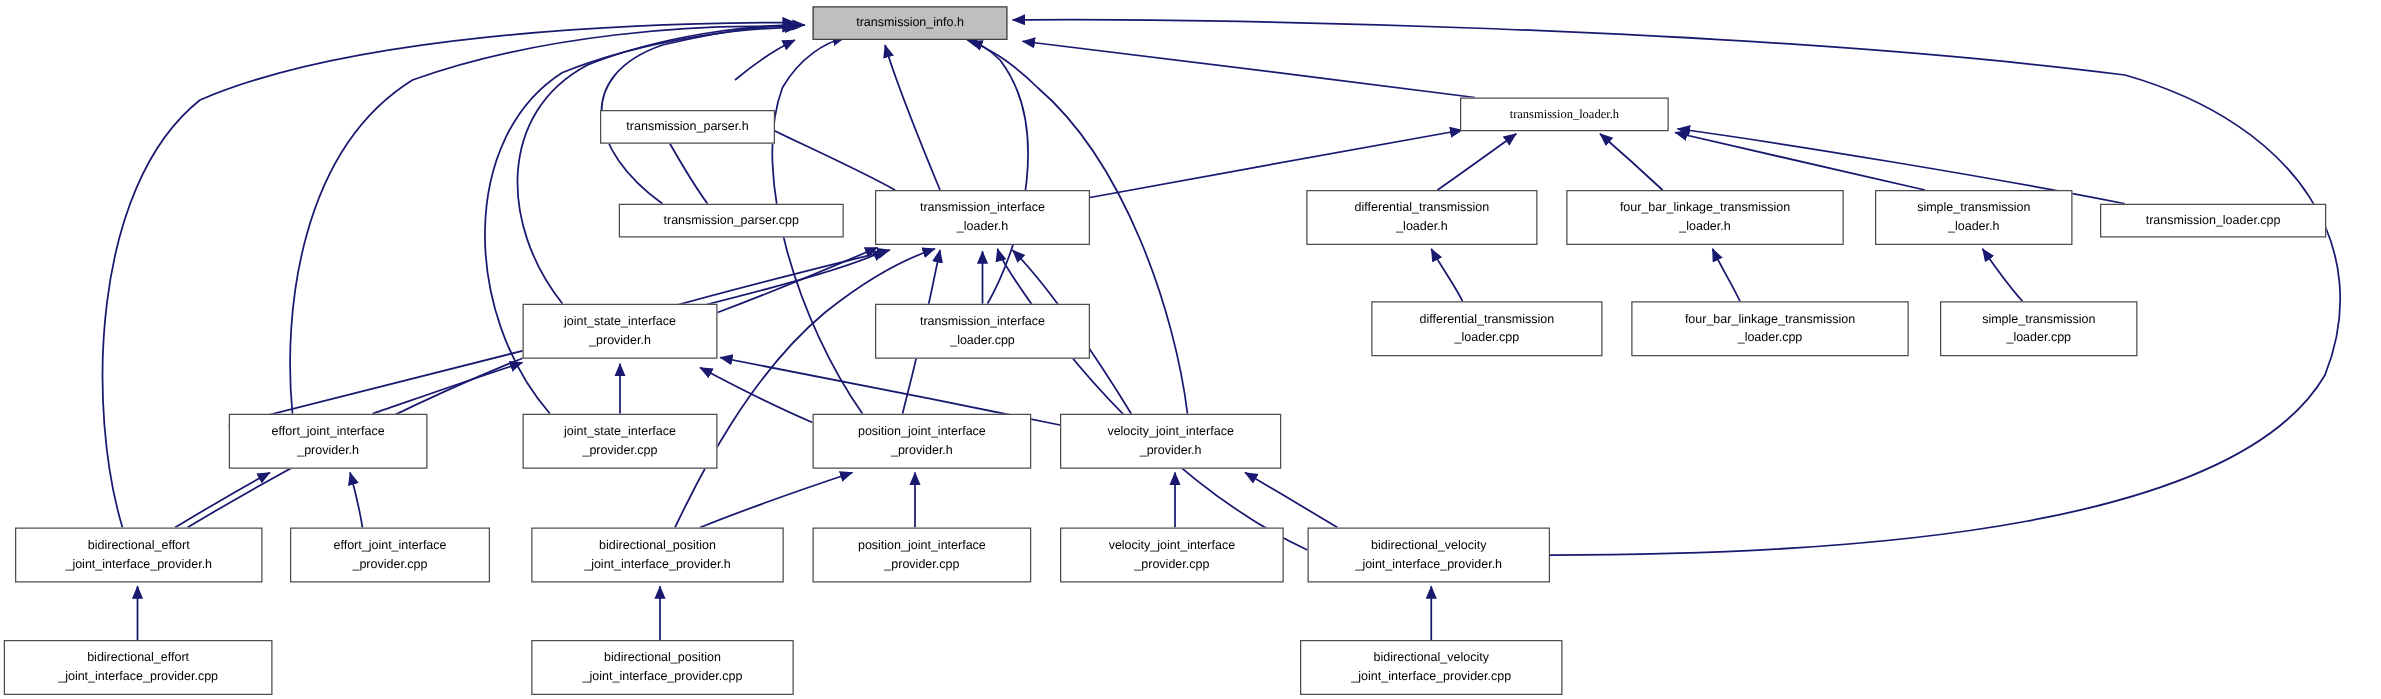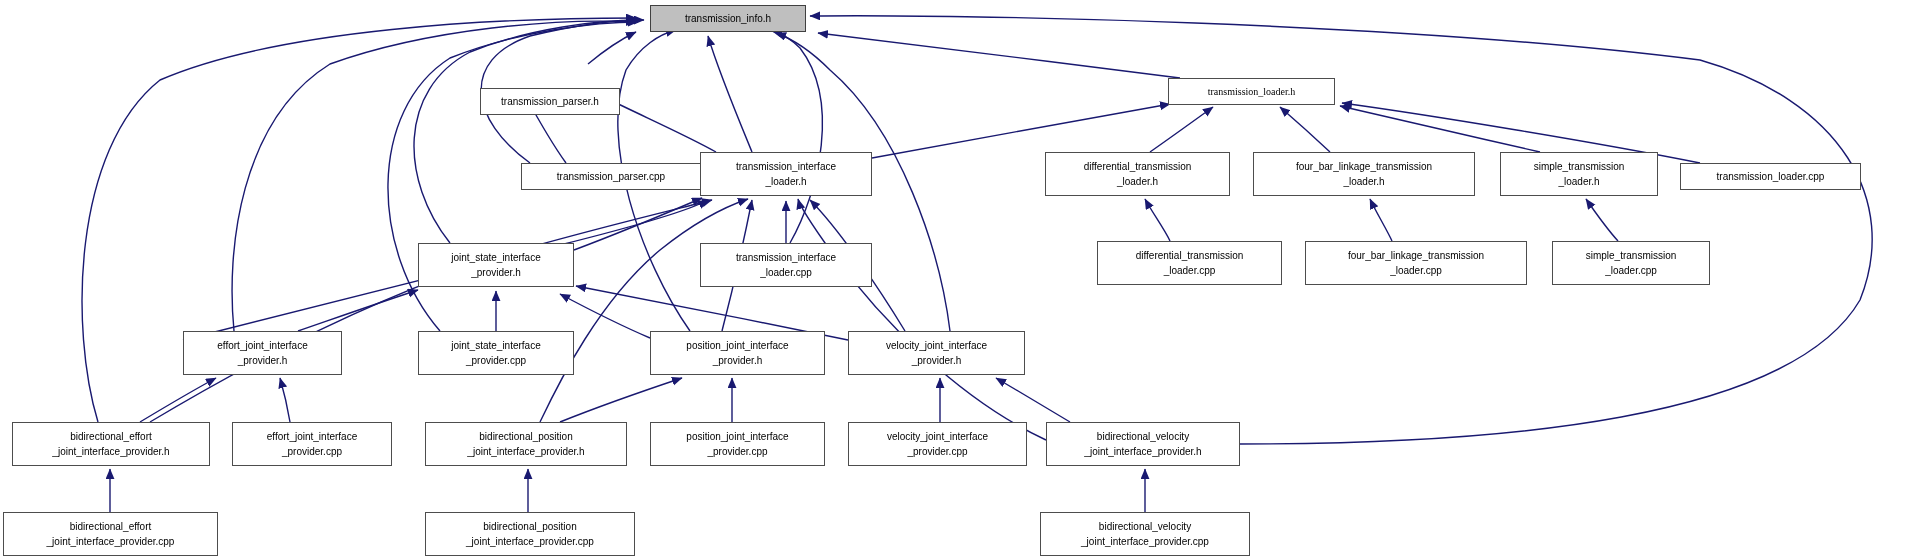--- a/index.html
+++ b/index.html
@@ -85,21 +85,21 @@
         <path d="M 950 331 C 940 250 900 130 830 70 C 810 50 790 38 776 33" marker-end="url(#arrow)" stroke="#191970"></path>
         <path d="M 1240 444 C 1500 444 1790 420 1860 300 C 1900 200 1840 100 1700 60 C 1400 22 950 14 810 16" marker-end="url(#arrow)" stroke="#191970"></path>
         <path d="M 790 243 C 820 190 840 100 800 48 C 790 38 780 33 772 31" marker-end="url(#arrow)" stroke="#191970"></path>
         <path d="M 530 163 C 470 120 460 60 530 36 C 580 24 620 20 644 20" marker-end="url(#arrow)" stroke="#191970"></path>
       </g>
   </svg>
   <div id="node-layer">
       <div class="node root" style="left: 650px; top: 5px; width: 156px; height: 27px;"><span class="lbl">transmission_info.h</span></div>
       <div class="node" style="left: 480px; top: 64px; width: 140px; height: 27px; margin-top: 24px;"><span class="lbl">transmission_parser.h</span></div>
       <div class="node" style="left: 1168px; top: 78px; width: 167px; height: 27px; font-family: Liberation Serif, serif;"><span class="lbl">transmission_loader.h</span></div>
-      <div class="node" style="left: 521px; top: 163px; width: 180px; height: 27px;"><span class="lbl">transmission_parser.cpp</span></div>
+      <div class="node" style="left: 495px; top: 163px; width: 180px; height: 27px;"><span class="lbl">transmission_parser.cpp</span></div>
       <div class="node" style="left: 700px; top: 152px; width: 172px; height: 44px;"><span class="lbl">transmission_interface
 _loader.h</span></div>
       <div class="node" style="left: 1045px; top: 152px; width: 185px; height: 44px;"><span class="lbl">differential_transmission
 _loader.h</span></div>
       <div class="node" style="left: 1253px; top: 152px; width: 222px; height: 44px;"><span class="lbl">four_bar_linkage_transmission
 _loader.h</span></div>
       <div class="node" style="left: 1500px; top: 152px; width: 158px; height: 44px;"><span class="lbl">simple_transmission
 _loader.h</span></div>
       <div class="node" style="left: 1680px; top: 163px; width: 181px; height: 27px;"><span class="lbl">transmission_loader.cpp</span></div>
       <div class="node" style="left: 418px; top: 243px; width: 156px; height: 44px;"><span class="lbl">joint_state_interface

